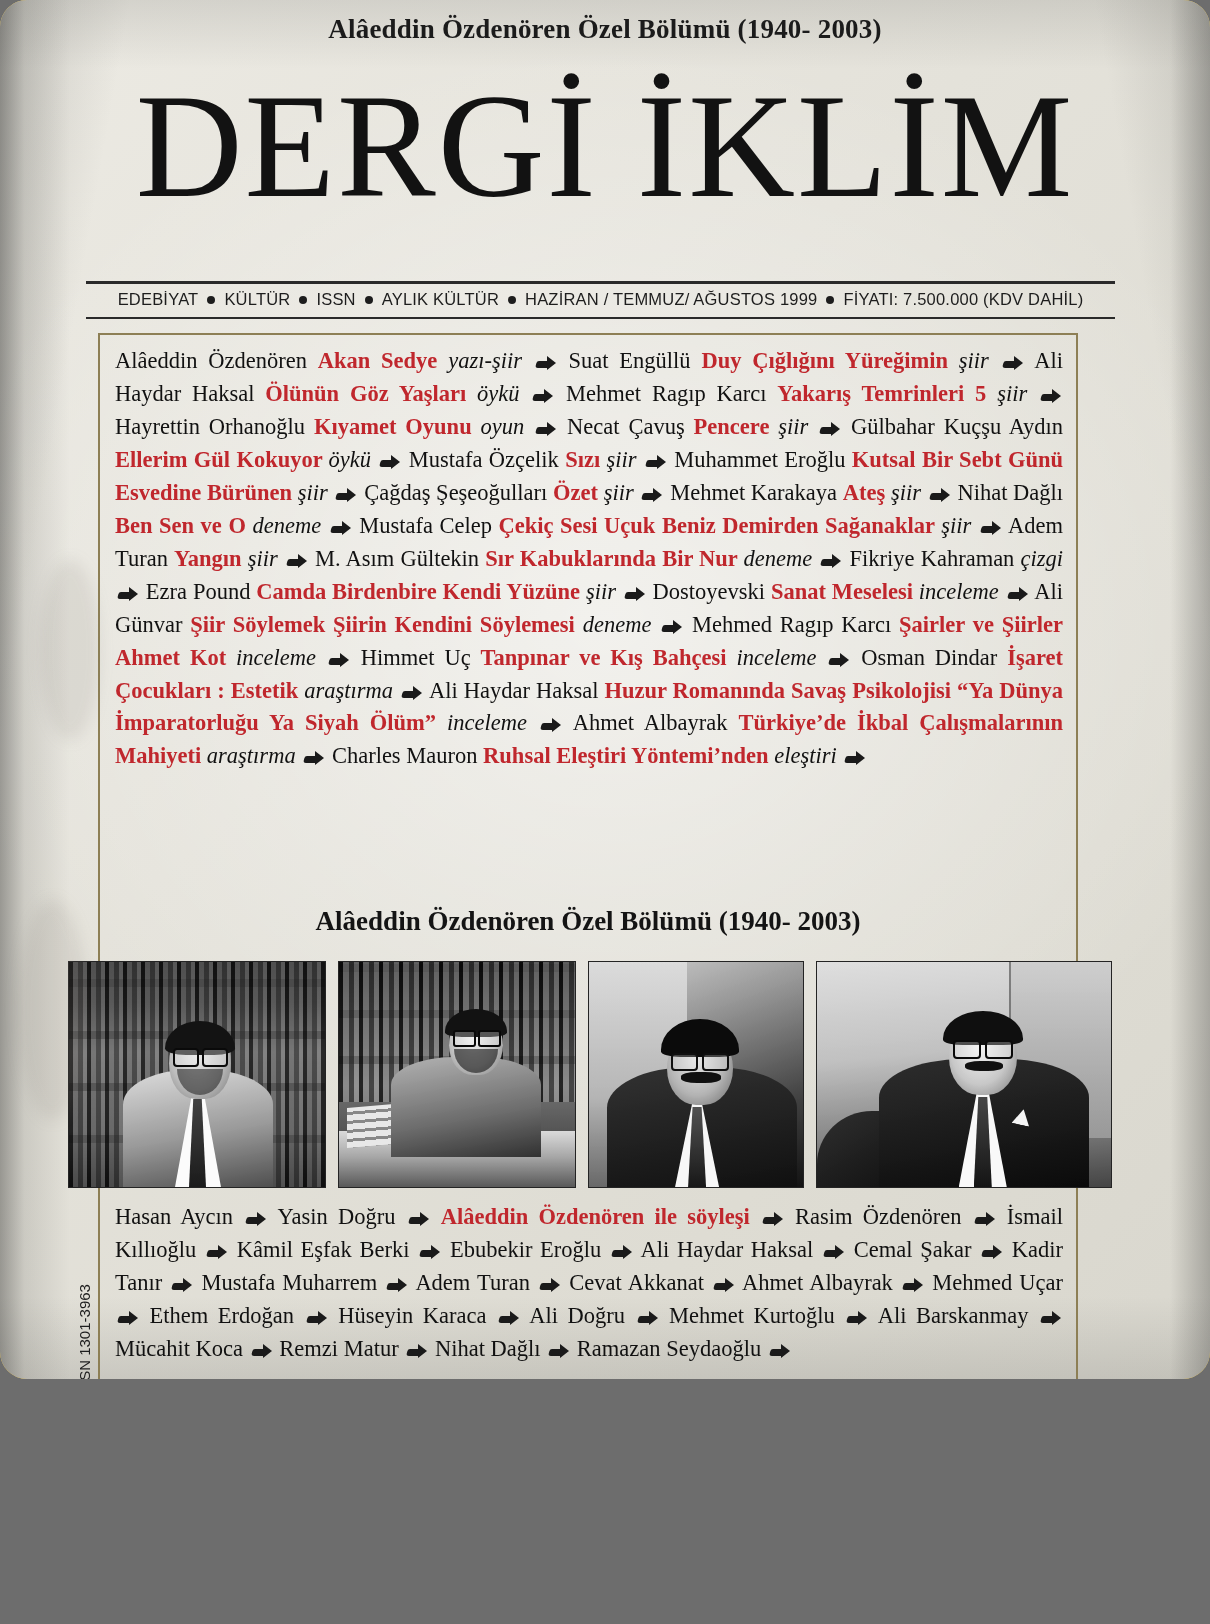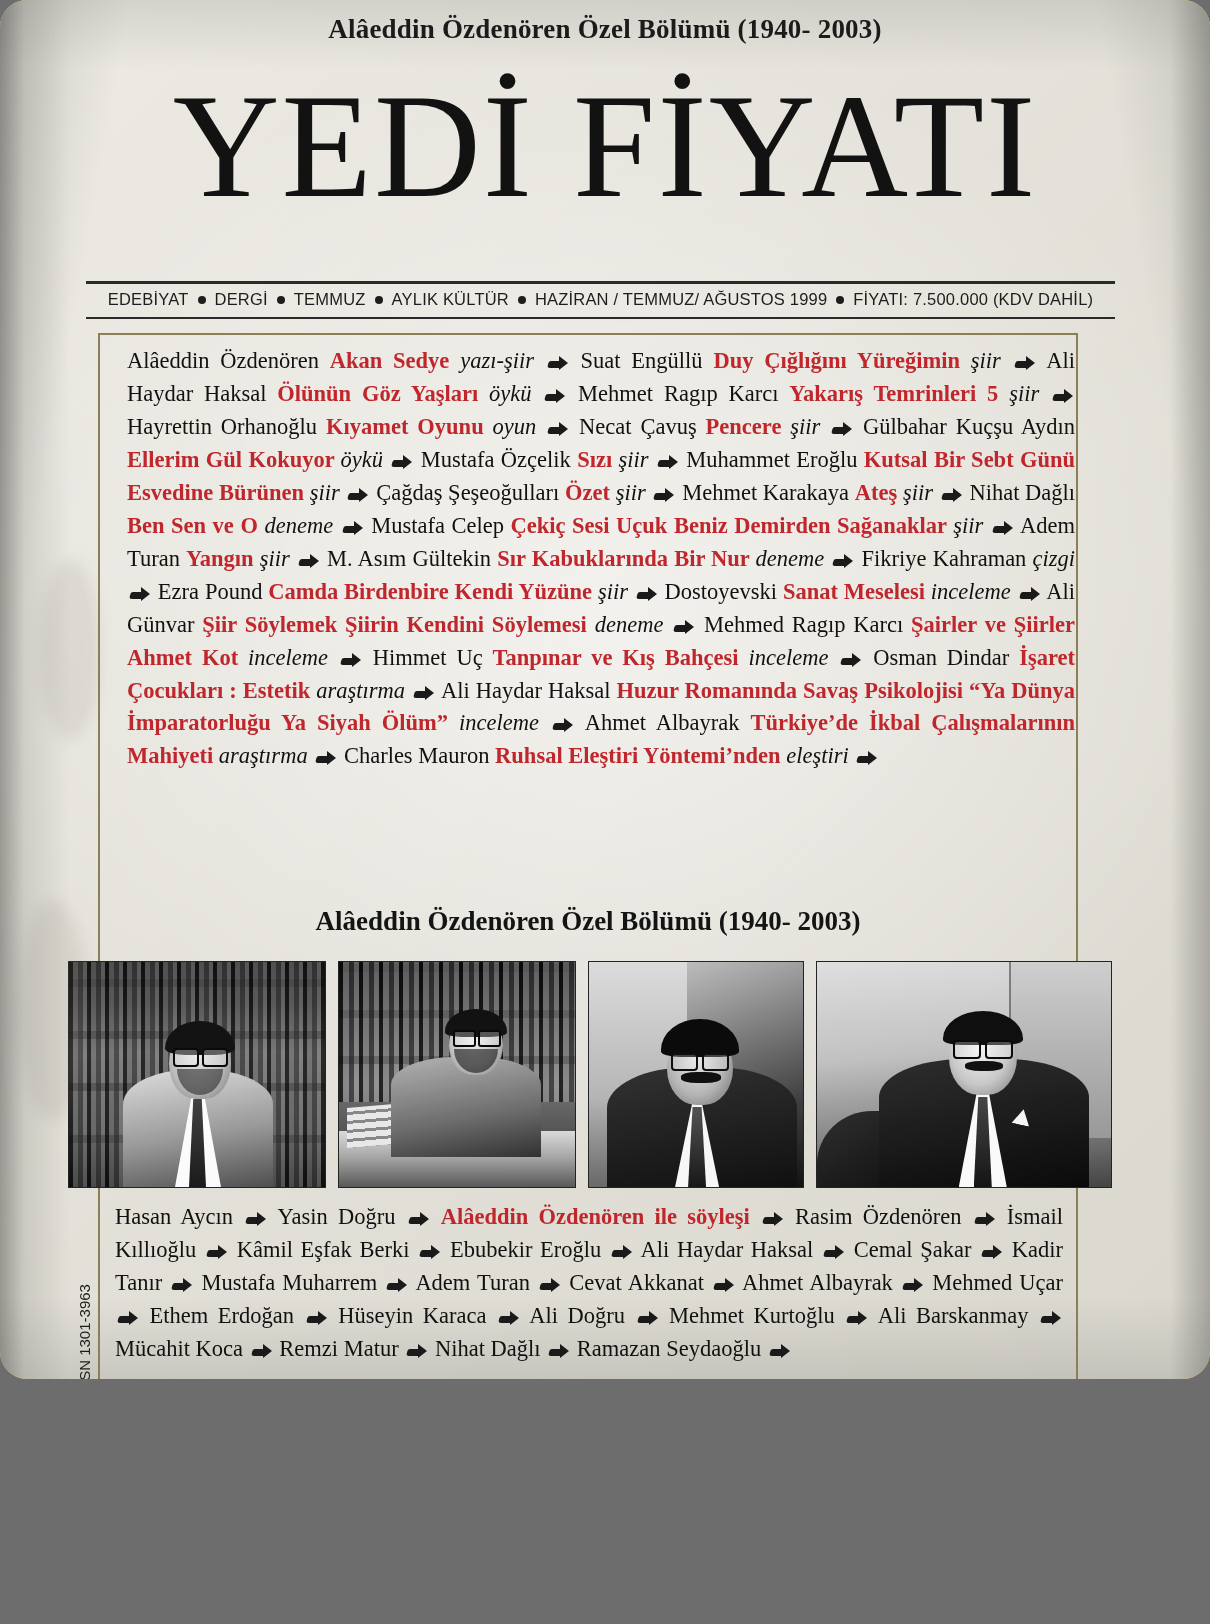--- a/index.html
+++ b/index.html
@@ -116,21 +116,21 @@
     left: 98px;
     width: 980px;
     height: 1059px;
     border: 2px solid #8d7f55;
     box-sizing: border-box;
   }
 
   .toc {
     position: absolute;
     top: 345px;
-    left: 127px;
+    left: 115px;
     width: 948px;
     font-size: 22.5px;
     line-height: 1.465;
     color: #111;
     text-align: justify;
     text-justify: inter-word;
     font-family: "Liberation Serif", serif;
     hyphens: manual;
   }
   .toc .name { color: #111; }
@@ -483,30 +483,30 @@
 </head>
 <body>
 
 <div class="page">
   <div class="paper-tone"></div>
 
   <div class="content">
 
     <div class="special-top">Alâeddin Özdenören Özel Bölümü (1940- 2003)</div>
 
-    <div class="masthead">YEDİ FİYATI</div>
+    <div class="masthead">DERGİ İKLİM</div>
 
     <div class="rule-top"></div>
 
     <div class="tagline">
       <span>EDEBİYAT</span>
       <span class="dot"></span>
-      <span>DERGİ</span>
+      <span>KÜLTÜR</span>
       <span class="dot"></span>
-      <span>TEMMUZ</span>
+      <span>ISSN</span>
       <span class="dot"></span>
       <span>AYLIK KÜLTÜR</span>
       <span class="dot"></span>
       <span>HAZİRAN  / TEMMUZ/ AĞUSTOS 1999</span>
       <span class="dot"></span>
       <span>FİYATI: 7.500.000 (KDV DAHİL)</span>
     </div>
 
     <div class="rule-under"></div>
 

